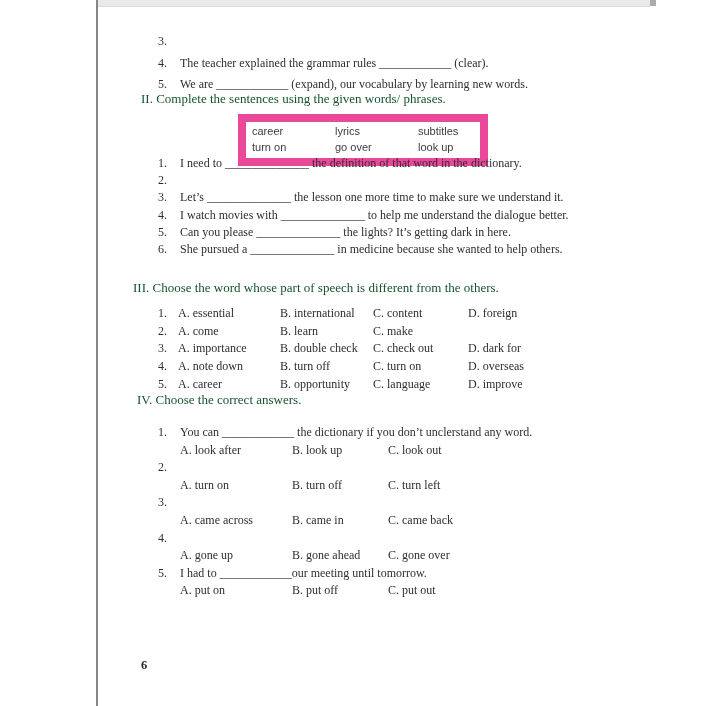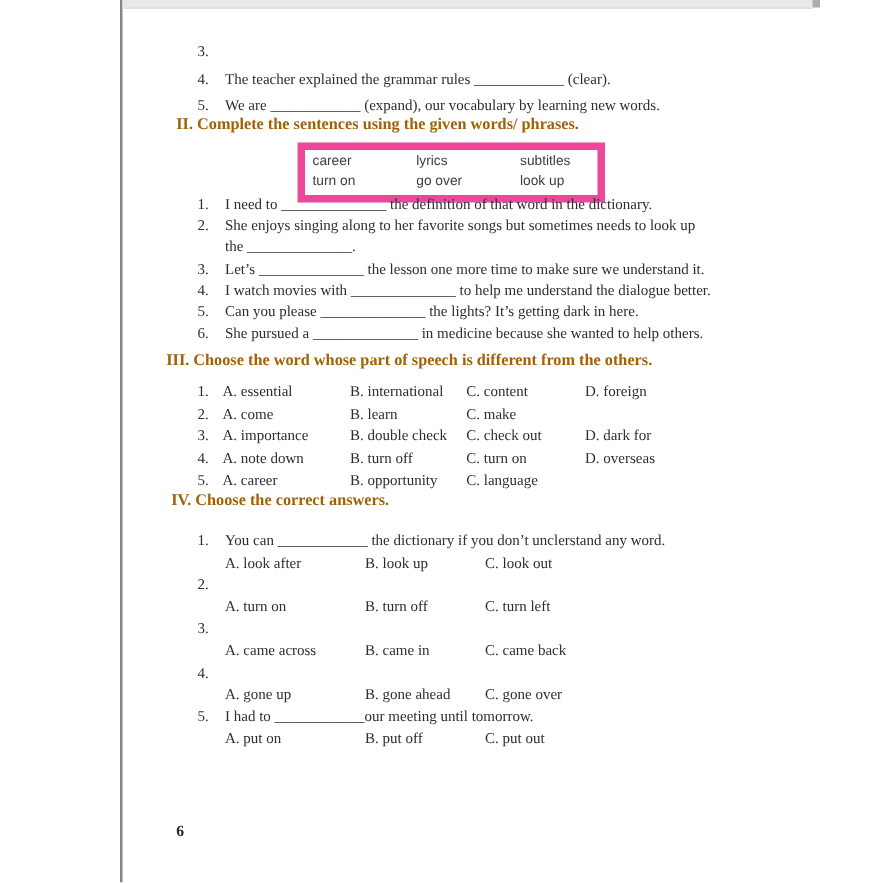--- a/index.html
+++ b/index.html
@@ -39,38 +39,38 @@
     top: 0;
     width: 6px;
     height: 6px;
     background: #ababab;
   }
   .abs { position: absolute; }
 
   h2 {
     margin: 0;
     font-size: 13px;
-    font-weight: bold;
-    color: #a16207;
+    font-weight: normal;
+    color: #14532d;
     white-space: nowrap;
   }
 
   .intro-items {
     left: 158px; top: 31px;
     line-height: 21.7px;
     width: 540px;
   }
   .item-line { display: flex; }
   .item-line .num { width: 22px; flex: 0 0 22px; }
   .item-line .txt { white-space: pre-wrap; }
 
   .word-box {
     left: 238px; top: 114px;
     width: 228px;
-    border: 6px solid #ec4899;
+    border: 8px solid #ec4899;
     padding: 2px 0 3px 6px;
     display: grid;
     grid-template-columns: 83px 83px auto;
     row-gap: 1px;
     font-family: "Liberation Sans", "DejaVu Sans", sans-serif;
     font-size: 11px;
     color: #3d3d42;
     line-height: 15px;
   }
 
@@ -144,22 +144,20 @@
   <span>look up</span>
 </div>
 
 <div class="abs s2-items">
   <div class="item-line">
     <span class="num">1.</span>
     <span class="txt">I need to ______________ the definition of that word in the dictionary.</span>
   </div>
   <div class="item-line">
     <span class="num">2.</span>
-    <span class="txt">She enjoys singing along to her favorite songs but sometimes needs to look up
-the ______________.</span>
   </div>
   <div class="item-line">
     <span class="num">3.</span>
     <span class="txt">Let’s ______________ the lesson one more time to make sure we understand it.</span>
   </div>
   <div class="item-line">
     <span class="num">4.</span>
     <span class="txt">I watch movies with ______________ to help me understand the dialogue better.</span>
   </div>
   <div class="item-line">
@@ -200,20 +198,21 @@
     <span>A. note down</span>
     <span>B. turn off</span>
     <span>C. turn on</span>
     <span>D. overseas</span>
   </div>
   <div class="pos-row">
     <span>5.</span>
     <span>A. career</span>
     <span>B. opportunity</span>
     <span>C. language</span>
+    <span>D. improve</span>
   </div>
 </div>
 
 <h2 class="abs heading-iv">IV. Choose the correct answers.</h2>
 
 <div class="abs s4-block">
   <div>
     <div class="item-line">
       <span class="num">1.</span>
       <span class="txt">You can ____________ the dictionary if you don’t unclerstand any word.</span>

